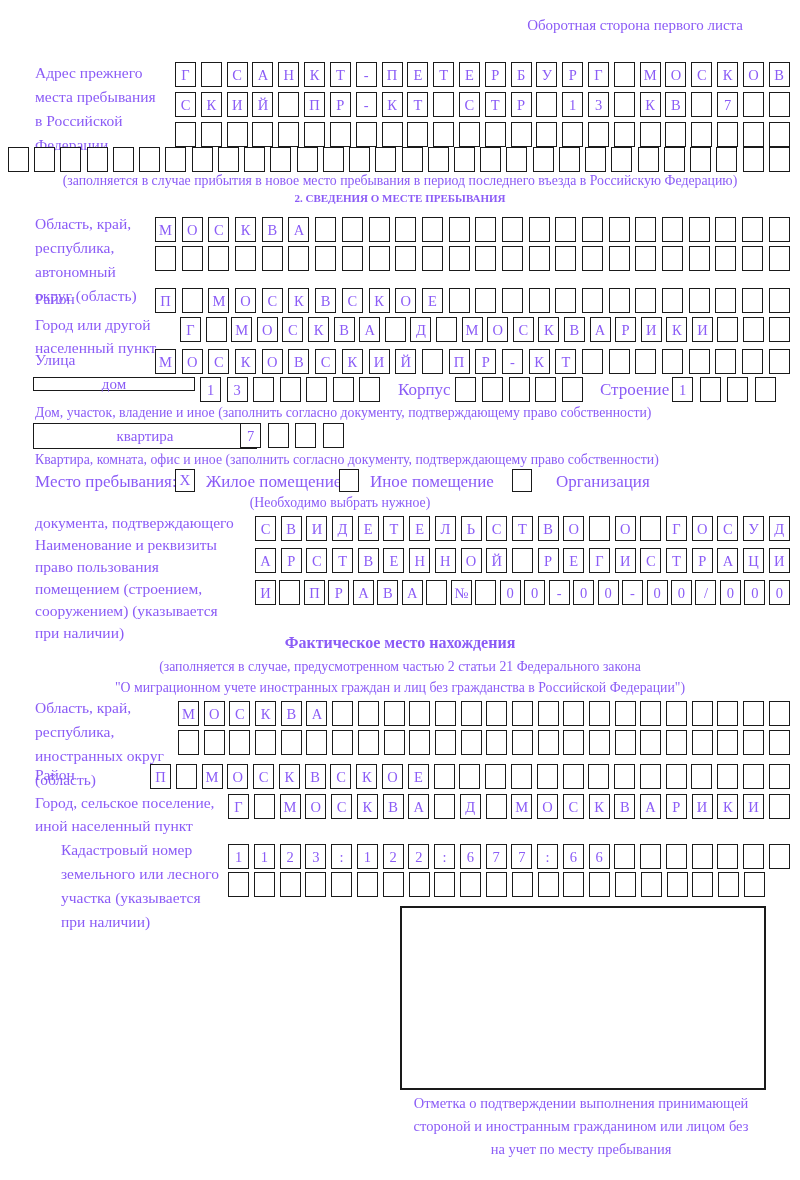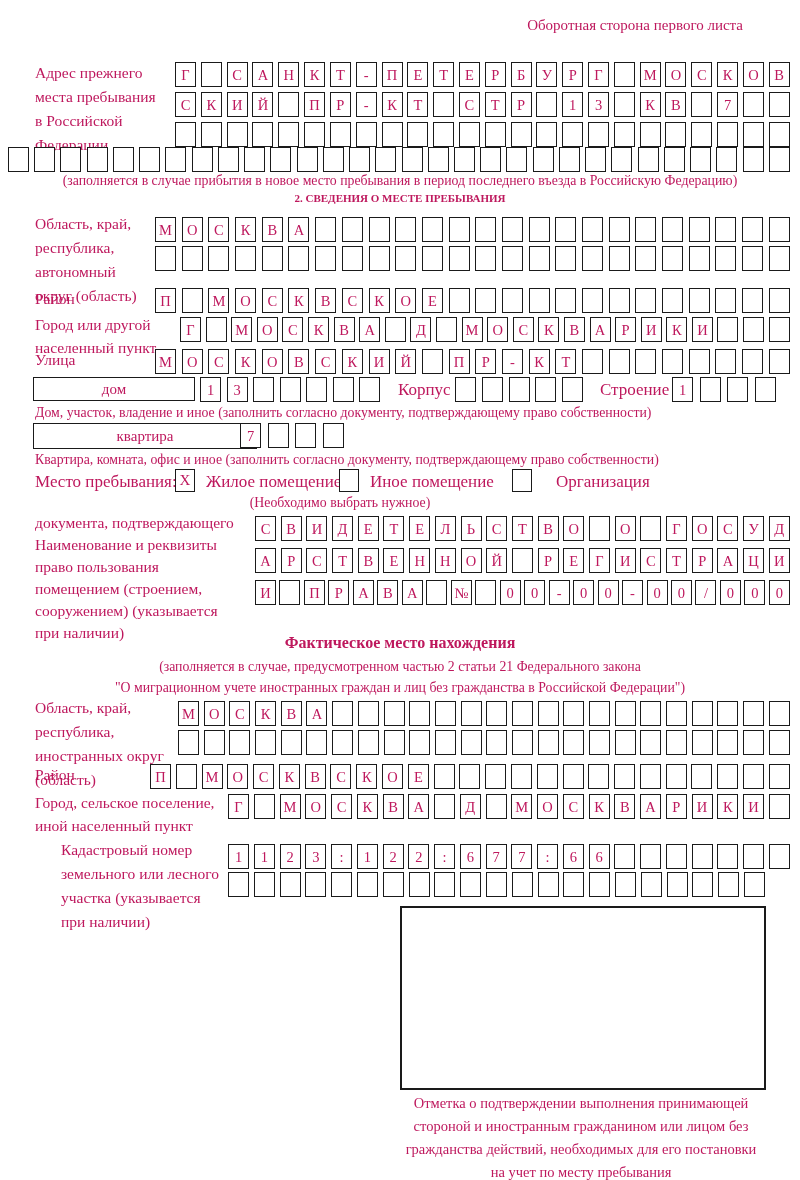--- a/index.html
+++ b/index.html
@@ -1,18 +1,18 @@
 <!DOCTYPE html>
 <html><head>
 <meta charset="utf-8">
 <style>
   html,body{margin:0;padding:0;background:#ffffff;}
   .page{
     position:relative;width:800px;height:1180px;background:#ffffff;
-    font-family:"Liberation Serif","DejaVu Serif",serif;color:#be185d;
+    font-family:"Liberation Serif","DejaVu Serif",serif;color:#8b5cf6;
     overflow:hidden;
   }
   .note{position:absolute;font-size:15px;}
   .label{position:absolute;font-size:15.5px;line-height:24px;}
   .label.lh23 div{line-height:23px;}
   .label.lh22 div{line-height:22px;}
   .caption{position:absolute;font-size:13.8px;line-height:18px;}
   .center{text-align:center;}
   .heading{position:absolute;left:0;width:800px;text-align:center;font-weight:bold;font-size:11px;}
   .cells{position:absolute;display:flex;justify-content:space-between;}
@@ -300,21 +300,21 @@
       <span class="cell"></span>
       <span class="cell"></span>
       <span class="cell"></span>
       <span class="cell"></span>
       <span class="cell"></span>
       <span class="cell"></span>
       <span class="cell"></span>
       <span class="cell"></span>
     </div>
 
-  <div class="box-label" style="left:33px; top:377px; width:162px; height:24px;">дом</div>
+  <div class="box-label" style="left:33px; top:377px; width:162px; height:14px;">дом</div>
   <div class="cells" style="left:200px; top:377px; width:180px;">
       <span class="cell">1</span>
       <span class="cell">3</span>
       <span class="cell"></span>
       <span class="cell"></span>
       <span class="cell"></span>
       <span class="cell"></span>
       <span class="cell"></span>
     </div>
   <div class="optlabel" style="left:398px; top:380px;">Корпус</div>
@@ -603,17 +603,16 @@
       <span class="cell"></span>
       <span class="cell"></span>
       <span class="cell"></span>
       <span class="cell"></span>
     </div>
 
   <div class="stamp-box" style="left:400px; top:906px; width:362px; height:180px;"></div>
   <div class="stamp-caption" style="left:390px; top:1092px; width:382px;">
       <div>Отметка о подтверждении выполнения принимающей</div>
       <div>стороной и иностранным гражданином или лицом без</div>
-      <div>гражданства действий, необходимых для его постановки</div>
       <div>на учет по месту пребывания</div>
     </div>
 
 </div>
 
 </body></html>

